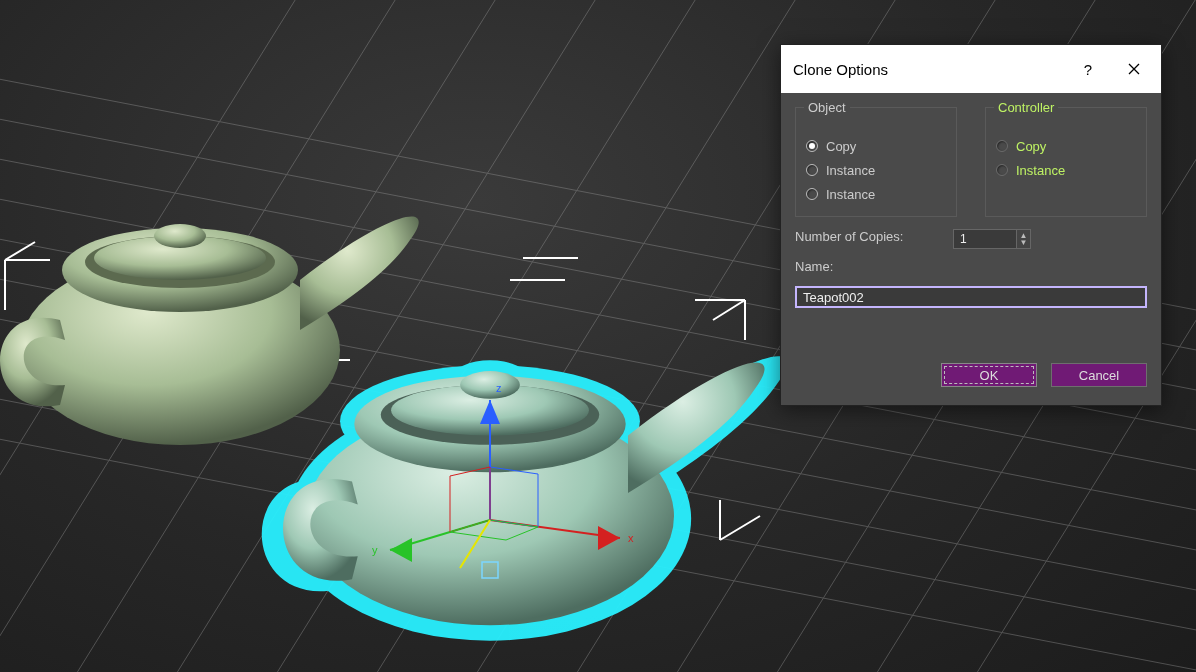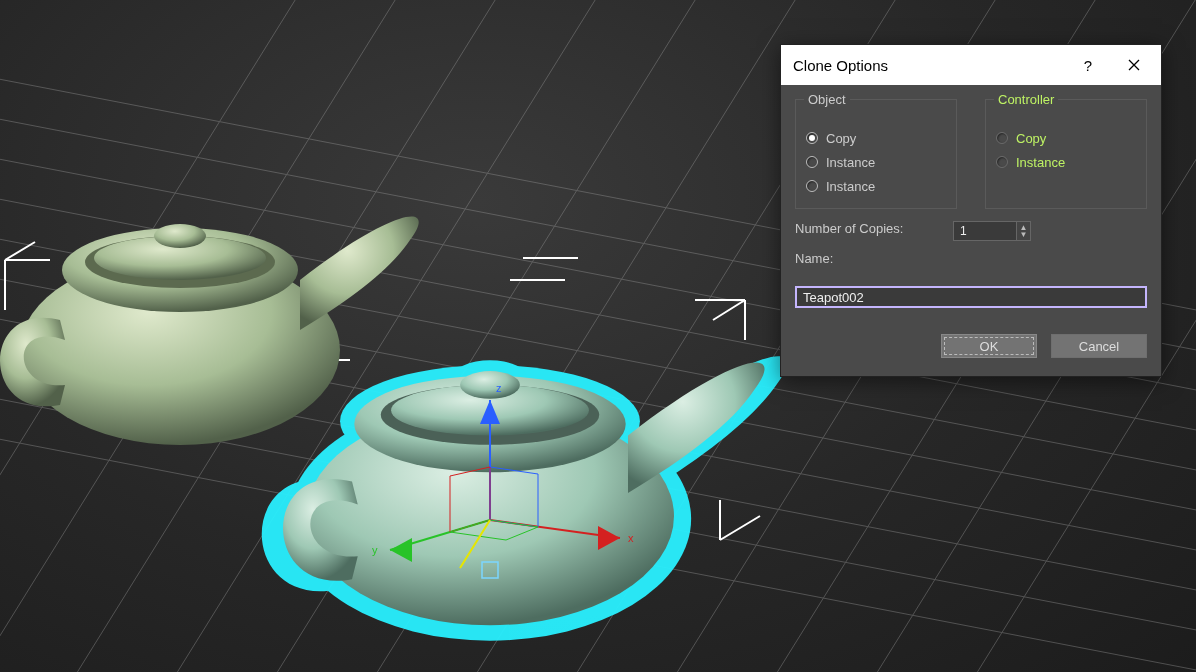--- a/index.html
+++ b/index.html
@@ -29,21 +29,21 @@
     position: absolute;
     top: 44px;
     left: 780px;
     width: 382px;
     background: #4a4a4a;
     border: 1px solid #222;
     box-shadow: 0 4px 20px rgba(0,0,0,.5);
   }
 
   .titlebar {
-    height: 40px;
+    height: 48px;
     background: #fff;
     color: #000;
     display: flex;
     align-items: center;
     padding: 0 4px 0 12px;
     font-size: 15px;
   }
   .titlebar .title { flex: 1; }
   .titlebar .tb-btn {
     width: 46px;
@@ -102,21 +102,21 @@
     inset: 2px;
     border-radius: 50%;
     background: #fff;
   }
   .group.disabled .radio { border-color: #6a6a6a; }
 
   .field-row {
     display: flex;
     margin-top: 6px;
   }
-  .field-row.stack { flex-direction: column; align-items: stretch; gap: 20px; }
+  .field-row.stack { flex-direction: column; align-items: stretch; gap: 12px; }
   .field-row .lbl { flex: 1; color: #ccc; }
   .field-row.copies .lbl { flex: 0 0 auto; width: 158px; }
 
   .spinner {
     width: 78px;
     height: 20px;
     background: #3a3a3a;
     border: 1px solid #666;
     display: flex;
     align-items: center;
@@ -154,28 +154,29 @@
 
   .btn-row {
     display: flex;
     gap: 14px;
     justify-content: flex-end;
     margin-top: 26px;
   }
   .btn {
     min-width: 96px;
     height: 24px;
-    background: #737373;
+    background: #701a75;
     border: 1px solid #6e6e6e;
     color: #ddd;
     font-size: 13px;
     display: flex;
     align-items: center;
     justify-content: center;
     cursor: pointer;
+    margin-top: 29px;
   }
   .btn.default {
     outline: 1px dashed #bbb;
     outline-offset: -4px;
     border-color: #888;
   }
 </style>
 </head>
 <body>
 

